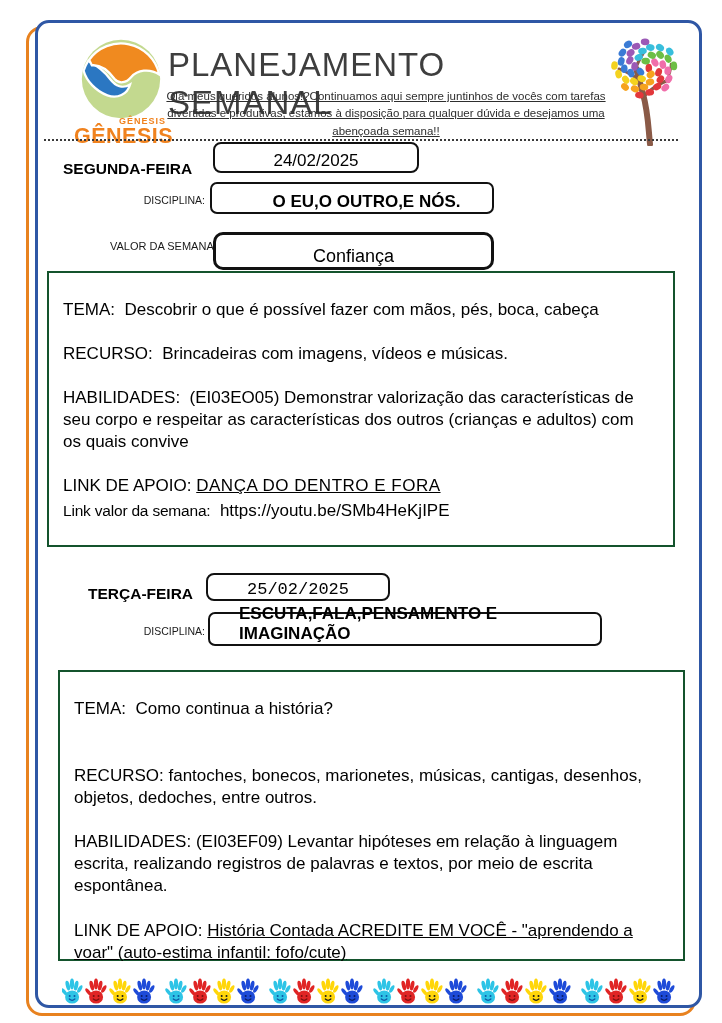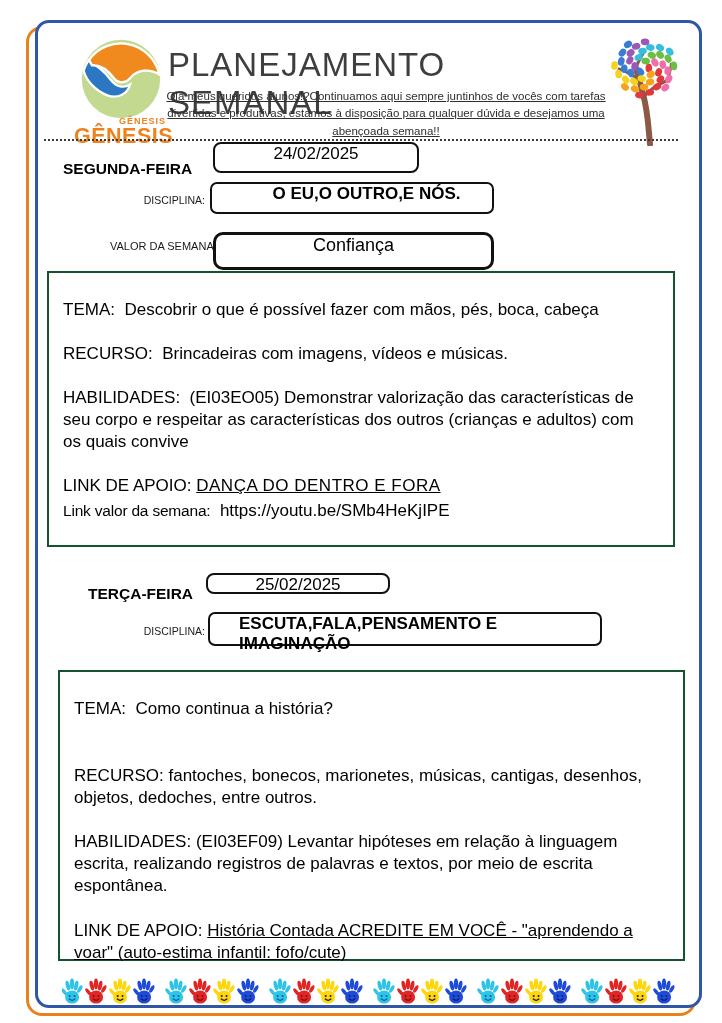--- a/index.html
+++ b/index.html
@@ -26,21 +26,21 @@
   .tree { position:absolute; left:598px; top:32px; }
 
   .dotted-line { position:absolute; left:44px; top:139px; width:634px; height:0;
     border-top:2px dotted #3a3a3a; }
 
   
   .day-label { position:absolute; font-size:15.5px; font-weight:bold; color:#000; }
   .small-label { position:absolute; font-size:10.5px; color:#1a1a1a; text-align:right; }
   .valor-label { position:absolute; font-size:11px; color:#1a1a1a;text-align:right; }
   .field-box { position:absolute; background:#fff; border:2px solid #111; border-radius:8px;
-    display:flex; align-items:flex-start; justify-content:center; font-size:17px; color:#000; z-index:3; }
+    display:flex; align-items:flex-end; justify-content:center; font-size:17px; color:#000; z-index:3; }
   .field-box.bold { font-weight:bold; border-width:2.5px; border-radius:7px;padding-left:29px; }
   .field-box.valor { border-width:3px; border-radius:10px; font-size:18px; }
 
   .content-box { position:absolute; background:#fff; border:2px solid #14532d; z-index:1;
     font-size:17px; color:#000; line-height:1.3; }
   .content-box .inner { padding:26px 16px 0 14px; }
   .content-box p { margin-bottom:22px; }
   .u-link { text-decoration:underline; }
   .sp { letter-spacing:0.5px; }
   .linkvalor-label { font-size:15.5px; letter-spacing:-0.2px; }
@@ -145,21 +145,21 @@
       <p style="width:580px;"><span>HABILIDADES:</span>&nbsp;
         <span>(EI03EO05) Demonstrar valorização das características de seu corpo e respeitar as características dos outros (crianças e adultos) com os quais convive</span></p>
       <p style="margin-bottom:2px;"><span>LINK DE APOIO:</span>
         <span class="u-link sp">DANÇA DO DENTRO E FORA</span></p>
       <p><span class="linkvalor-label">Link valor da semana:</span>&nbsp;
         <span>https://youtu.be/SMb4HeKjIPE</span></p>
     </div>
   </div>
 
   <div class="day-label" style="left:88px; top:585px;">TERÇA-FEIRA</div>
-  <div class="field-box" style="left:206px; top:573px; width:184px; height:21px;">
+  <div class="field-box" style="left:206px; top:573px; width:184px; height:28px;font-family:Liberation Mono, monospace;">
     <span>25/02/2025</span>
   </div>
 
   <div class="small-label" style="left:105px; top:625px; width:100px;">DISCIPLINA:</div>
   <div class="field-box bold" style="left:208px; top:612px; width:394px; height:34px;">
     <span>ESCUTA,FALA,PENSAMENTO E IMAGINAÇÃO</span>
   </div>
 
   <div class="content-box" style="left:58px; top:670px; width:627px; height:291px;">
     <div class="inner" style="width:605px;">

